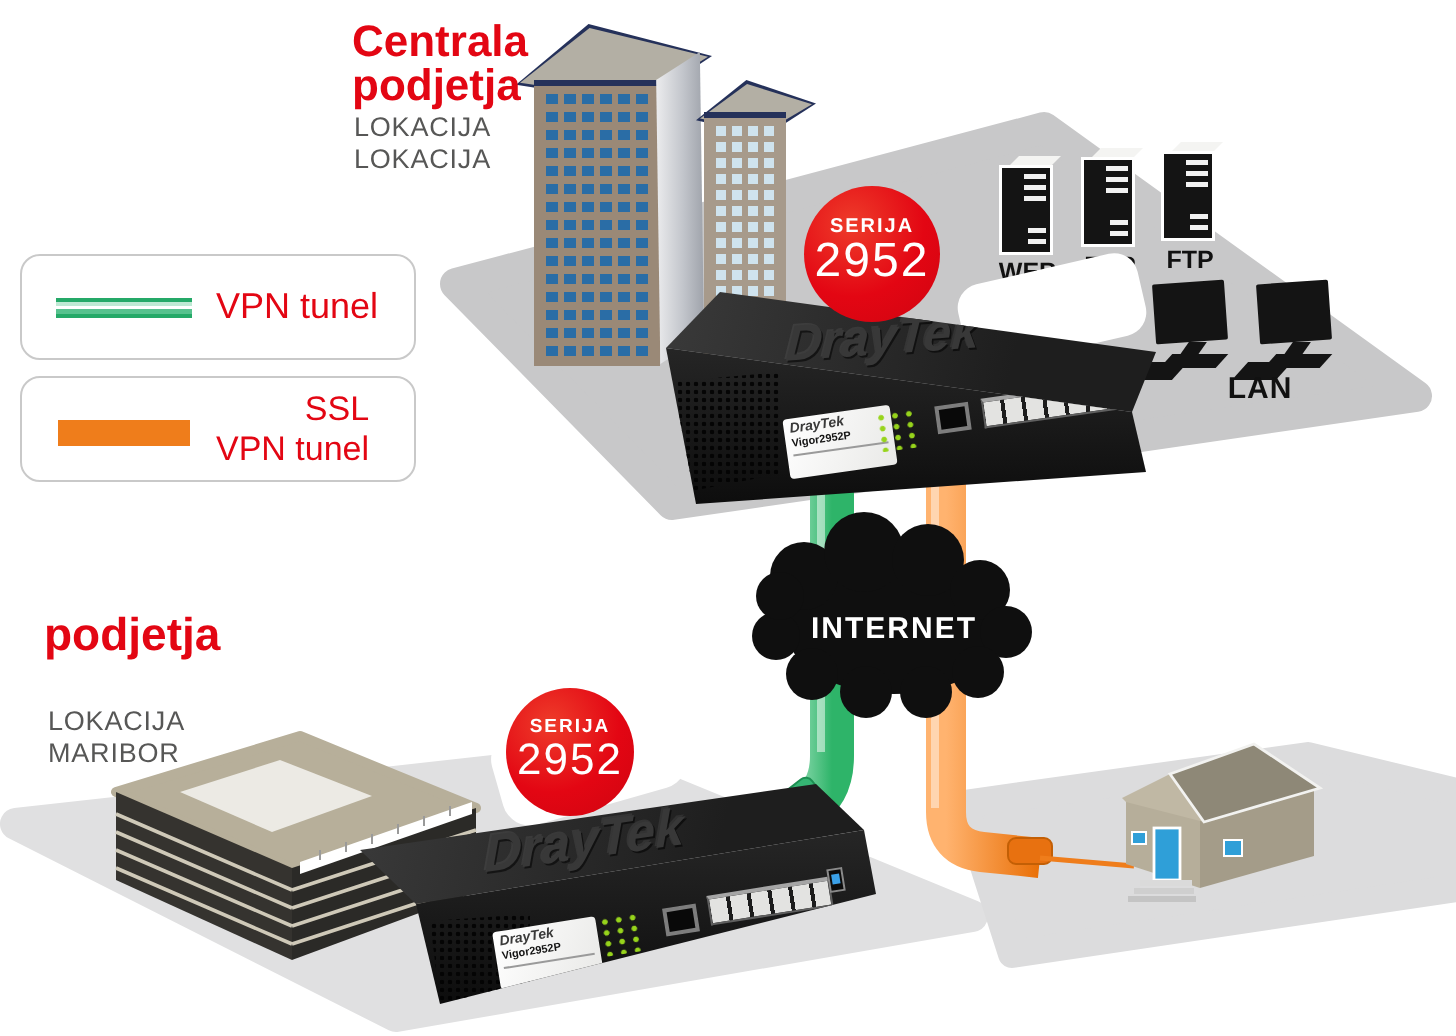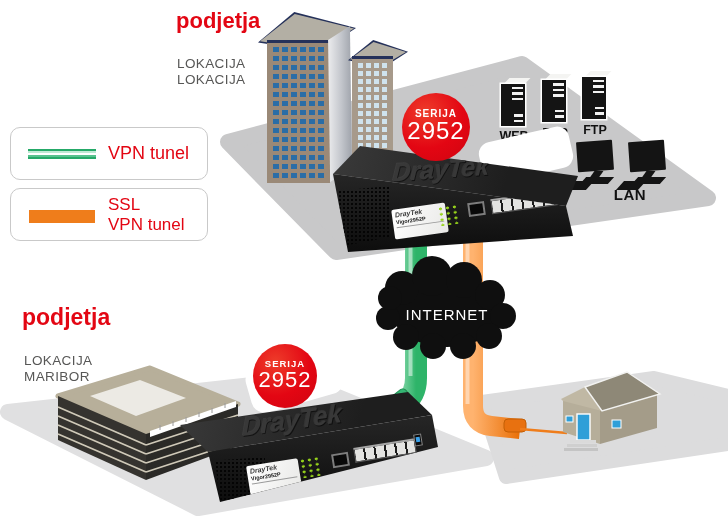--- a/index.html
+++ b/index.html
@@ -238,40 +238,41 @@
   <div class="badge" style="left:253px;top:344px;width:64px;height:64px;box-sizing:border-box;">
     <div class="b1" style="font-size:9.5px;margin-top:14px;">SERIJA</div>
     <div class="b2" style="font-size:22px;">2952</div>
   </div>
 
   <div class="legend-box" style="left:10px;top:127px;">
     <div class="abs" style="left:17px;top:21px;width:68px;height:10px;
          background:linear-gradient(180deg,#25a968 0 2px,#bfe9d4 2px 4px,#ffffff 4px 5.5px,#57c28e 5.5px 8px,#25a968 8px 10px);"></div>
     <div class="legend-text" style="left:97px;top:15px;font-size:18px;">VPN tunel</div>
   </div>
-  <div class="legend-box" style="left:10px;top:188px;">
+  <div class="legend-box" style="left:10px;top:188px;text-align:right;">
     <div class="abs" style="left:18px;top:21px;width:66px;height:13px;background:#ef7d1b;"></div>
     <div class="legend-text" style="left:97px;top:6px;font-size:17px;line-height:1.15;">
       <div>SSL</div>
       <div>VPN tunel</div>
     </div>
   </div>
 
   <div class="abs red-title" style="left:176px;top:10px;font-size:22px;">
+    <div>Centrala</div>
     <div>podjetja</div>
   </div>
   <div class="abs gray-sub" style="left:177px;top:56px;font-size:13.5px;">
     <div>LOKACIJA</div>
     <div>LOKACIJA</div>
   </div>
 
   <div class="abs red-title" style="left:22px;top:306px;font-size:23px;">
     <div>podjetja</div>
   </div>
   <div class="abs gray-sub" style="left:24px;top:353px;font-size:13.5px;">
     <div>LOKACIJA</div>
     <div>MARIBOR</div>
   </div>
 
 
-  <div class="abs" style="left:396px;top:306px;width:102px;text-align:center;color:#ffffff;font-weight:normal;font-size:15px;letter-spacing:1px;">INTERNET</div>
+  <div class="abs" style="left:396px;top:306px;width:102px;text-align:center;color:#ffffff;font-weight:bold;font-size:15px;letter-spacing:1px;">INTERNET</div>
 
 </div>
 
 </body></html>

